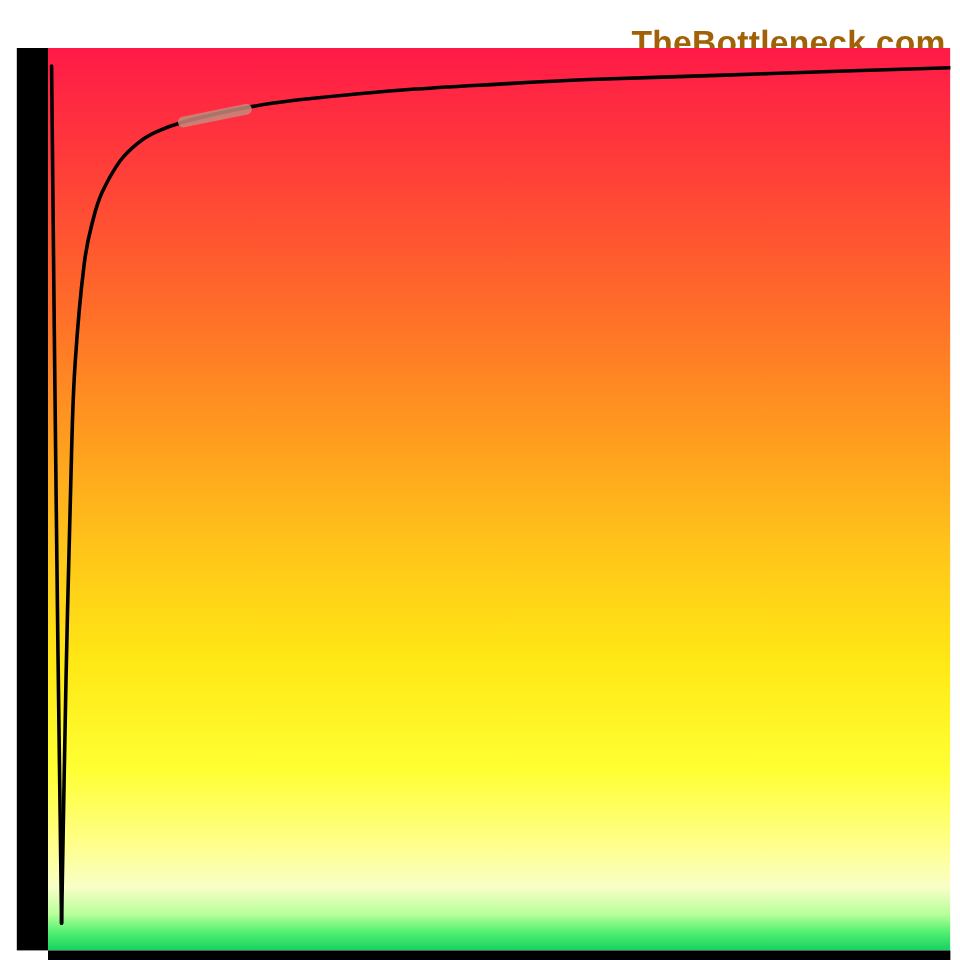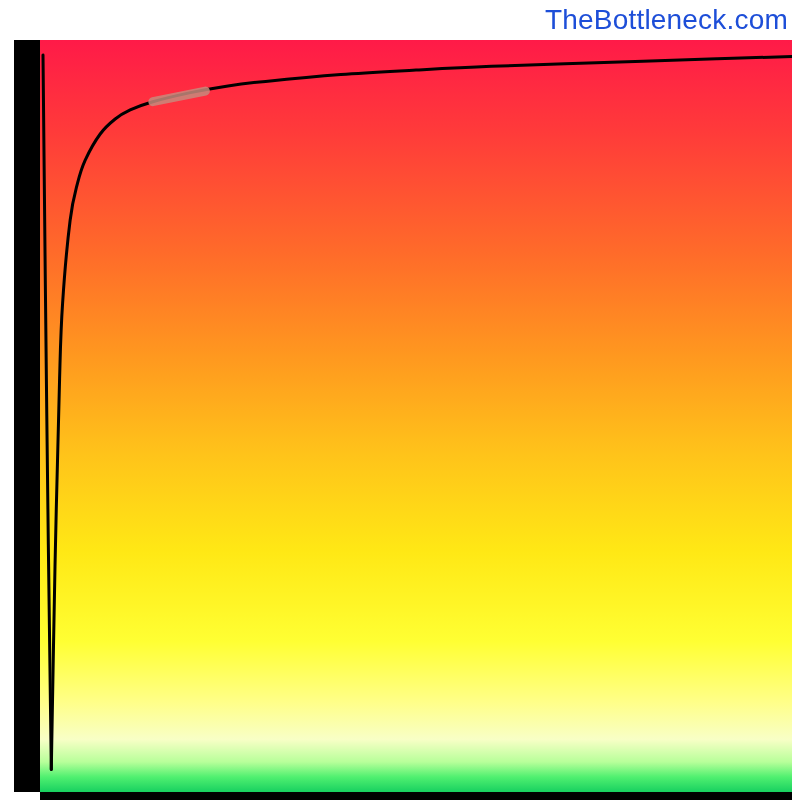--- a/index.html
+++ b/index.html
@@ -11,25 +11,25 @@
     background: #ffffff;
     font-family: Arial, Helvetica, sans-serif;
   }
   .frame {
     position: relative;
     width: 800px;
     height: 800px;
   }
   .watermark {
     position: absolute;
-    top: 4px;
+    top: 20px;
     right: 12px;
     font-size: 28px;
-    color: #1d4ed8;
-    font-weight: 400;
+    color: #a16207;
+    font-weight: 700;
     letter-spacing: 0.2px;
   }
   .plot-area {
     position: absolute;
     left: 40px;
     top: 40px;
     width: 752px;
     height: 752px;
     overflow: hidden;
   }

